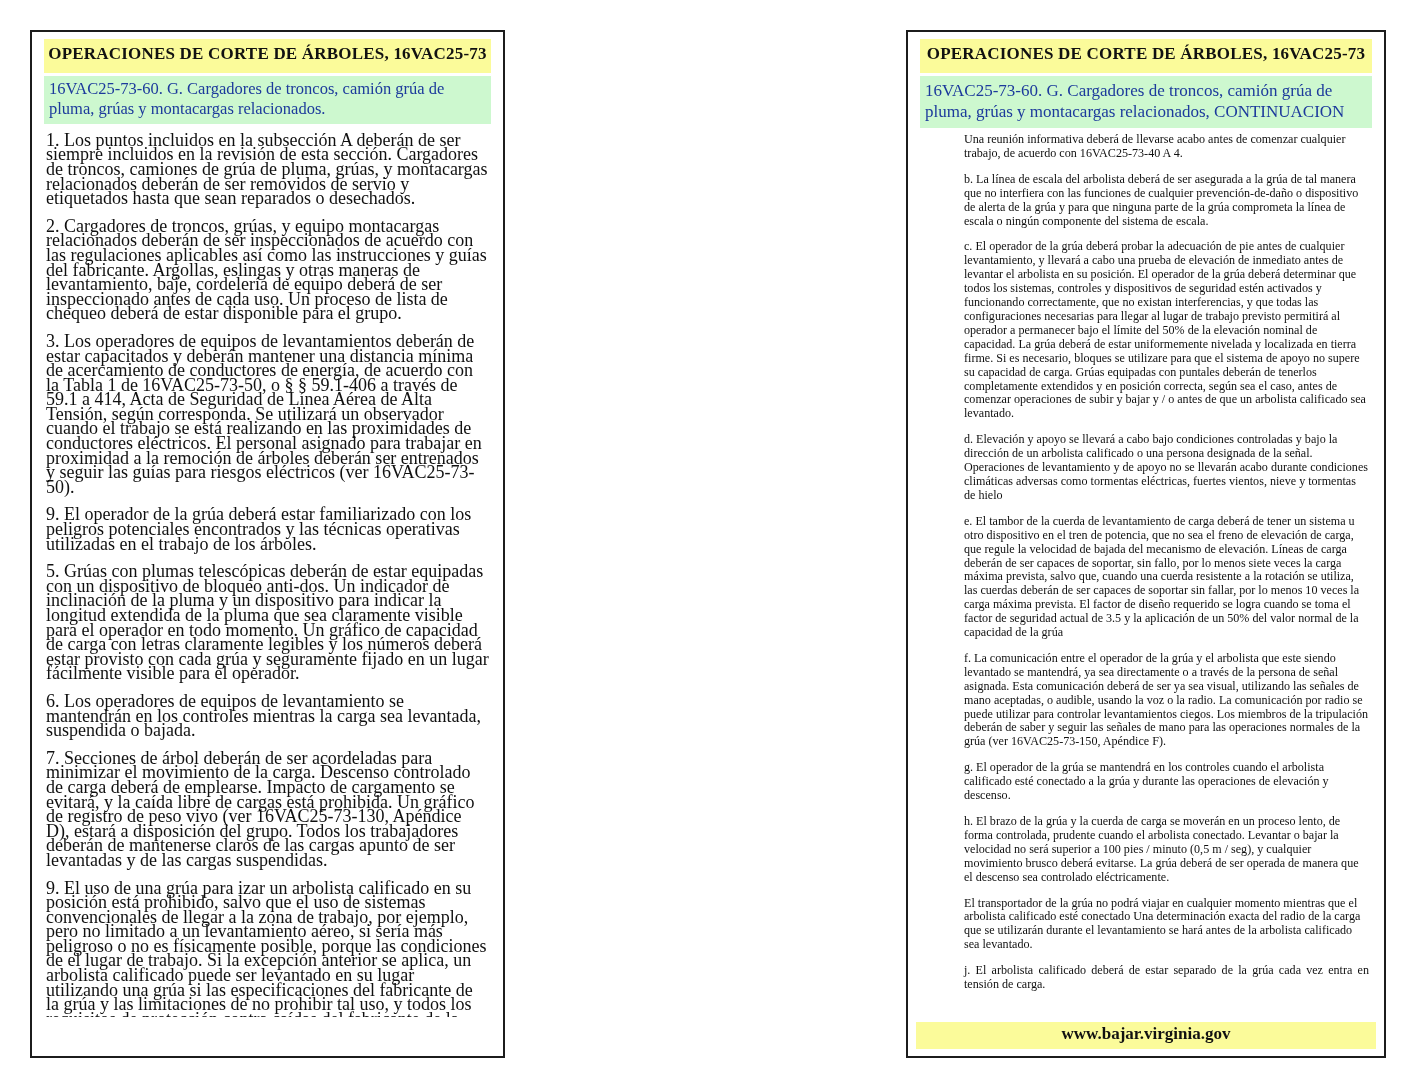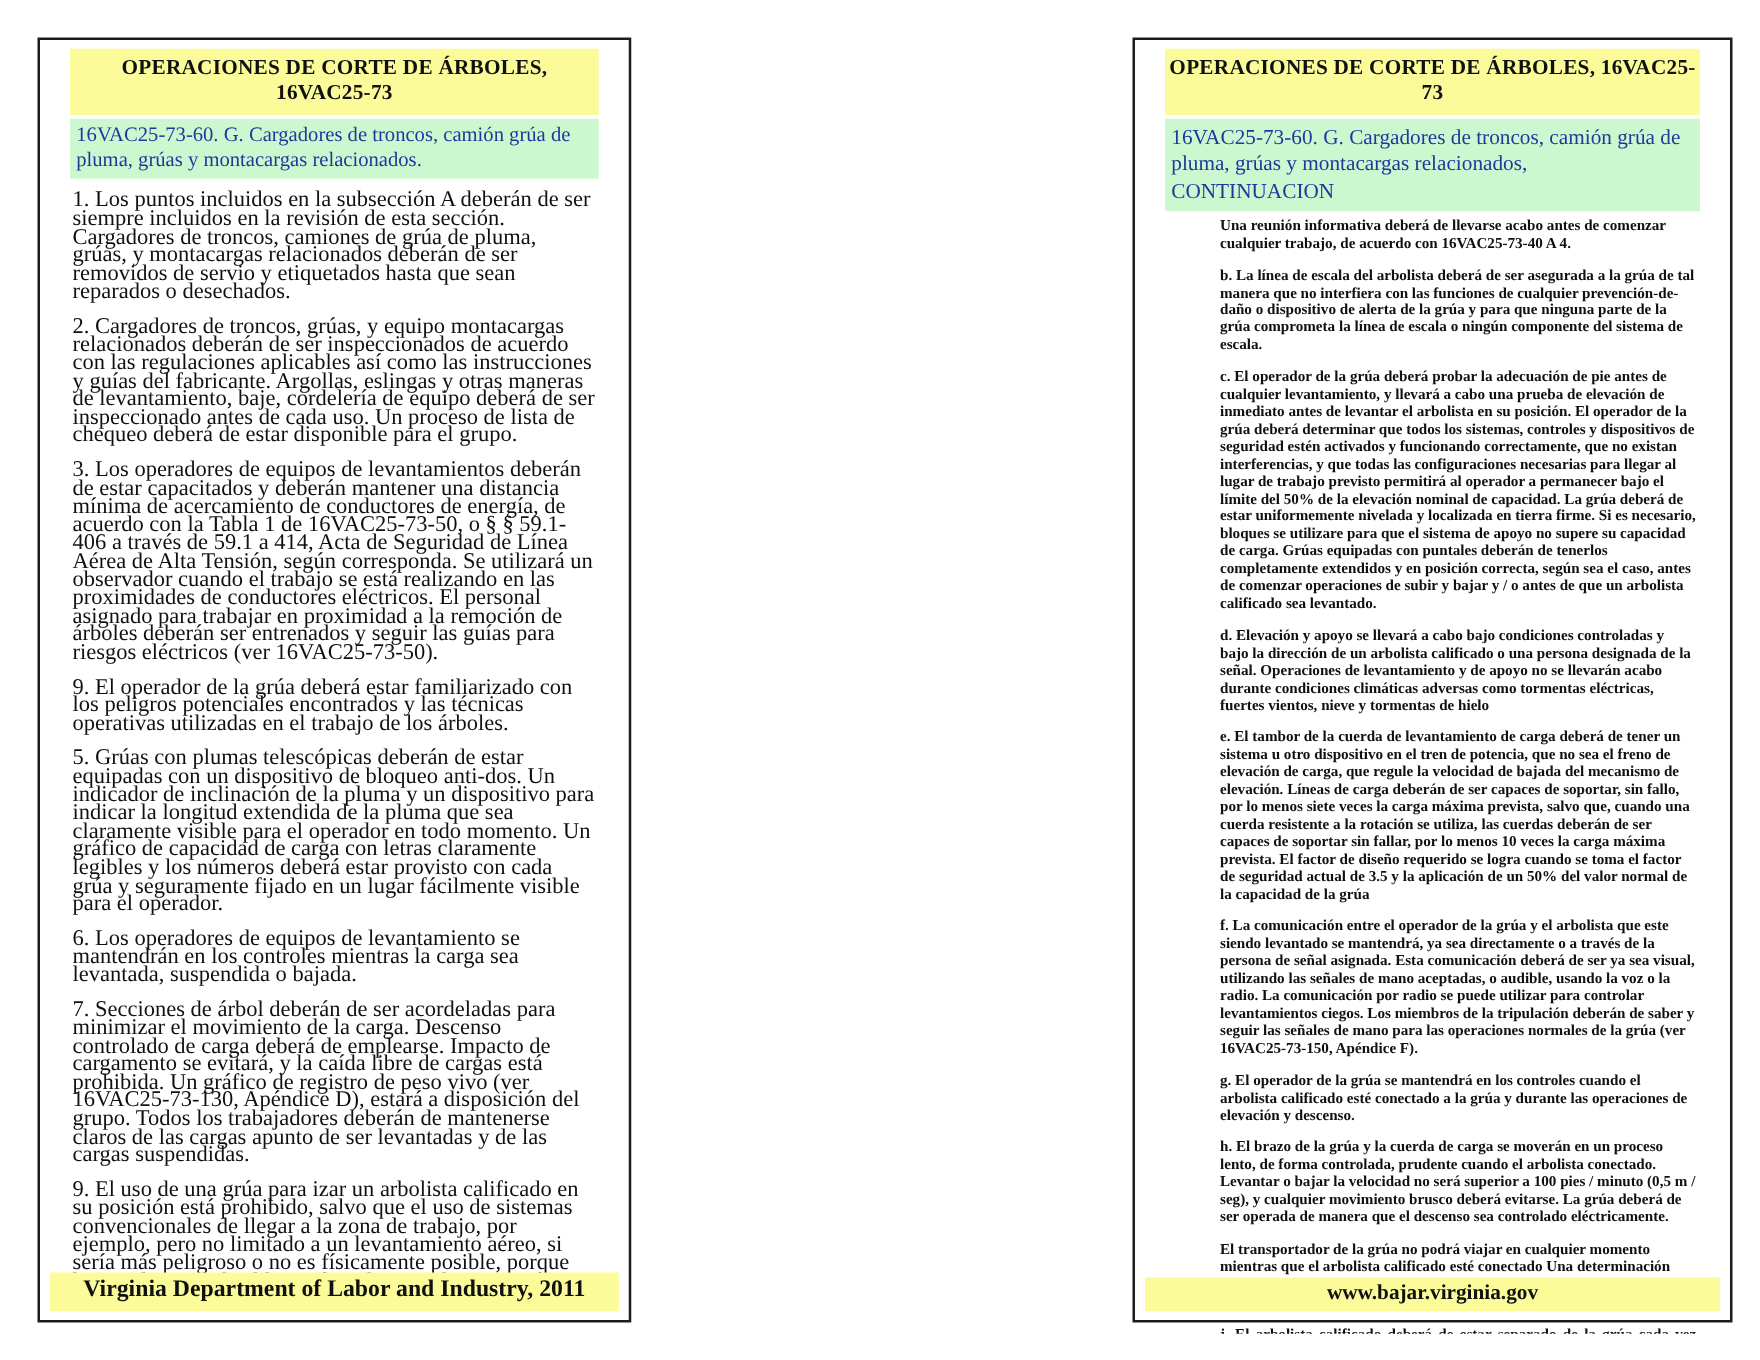--- a/index.html
+++ b/index.html
@@ -11,21 +11,21 @@
     position: relative;
     font-family: "Liberation Serif", serif;
     color: #101010;
   }
   .panel {
     position: absolute; top: 30px; height: 1028px;
     border: 2px solid #1c1c1c; background: #ffffff;
   }
   .panel-left  { left: 30px;  width: 475px; }
   .panel-right { left: 906px; width: 480px; }
-  .inner { padding: 7px 24px; height: 100%; position: relative; }
+  .inner { padding: 7px 12px; height: 100%; position: relative; }
 
   .banner {
     background: #FBFB9A;
     text-align: center;
     font-weight: bold;
   }
   .title-banner {
     font-size: 17px;
     line-height: 1.15;
     padding: 5px 2px 9px;
@@ -46,21 +46,20 @@
   .body-left {
     font-size: 18px; line-height: 14.6px;
     margin-top: 9px; padding: 0 2px;
     height: 884px;
   }
   .body-right {
     font-size: 12.1px; line-height: 13.9px;
     margin-top: 5px;
     padding-left: 44px; padding-right: 3px;
     height: 893px;
-    font-weight: bold;
   }
   .para { margin: 0 0 13px 0; }
   .body-right .para { margin-bottom: 12px; }
   
   .body-left .para:last-child { margin-left: 16px; }
   
   .body-right .para:last-child { text-align: justify; }
 
   .footer-banner {
     position: absolute; left: 8px; right: 8px; bottom: 7px;
@@ -97,23 +96,20 @@
 
         <p class="para">6. Los operadores de equipos de levantamiento se mantendrán en los controles mientras la carga sea levantada, suspendida o bajada.</p>
 
         <p class="para">7. Secciones de árbol deberán de ser acordeladas para minimizar el movimiento de la carga. Descenso controlado de carga deberá de emplearse. Impacto de cargamento se evitará, y la caída libre de cargas está prohibida. Un gráfico de registro de peso vivo (ver 16VAC25-73-130, Apéndice D), estará a disposición del grupo. Todos los trabajadores deberán de mantenerse claros de las cargas apunto de ser levantadas y de las cargas suspendidas.</p>
 
 
         <p class="para">9. El uso de una grúa para izar un arbolista calificado en su posición está prohibido, salvo que el uso de sistemas convencionales de llegar a la zona de trabajo, por ejemplo, pero no limitado a un levantamiento aéreo, si sería más peligroso o no es físicamente posible, porque las condiciones de el lugar de trabajo. Si la excepción anterior se aplica, un arbolista calificado puede ser levantado en su lugar utilizando una grúa si las especificaciones del fabricante de la grúa y las limitaciones de no prohibir tal uso, y todos los requisitos de protección contra caídas del fabricante de la grúa se cumplen, y el arbolista está amarrado con una línea de escalamiento, sentado y asegurado a un designado punto de anclaje en la línea de la pluma o una grúa. Los siguientes procedimientos deben seguirse cuando un arbolista sea levantado por una grúa:</p>
 
         <p class="para">a. El operador calificado de la grúa, la persona de señales, la persona responsable del trabajo a hacerse y el arbolista que será levantado se deberán de reunir antes de hacer el trabajo para revisar el procedimiento a seguir.</p>
       </div>
-    <div class="footer-banner footer-left">
-      <span>Virginia Department of Labor and Industry, 2011</span>
-    </div>
   </div>
 </div>
 
 <div class="panel panel-right">
   <div class="inner">
     <div class="banner title-banner">
       <span>OPERACIONES DE CORTE DE ÁRBOLES, 16VAC25-73</span>
     </div>
     <div class="sub-banner sub-right">
       <span>16VAC25-73-60. G.  Cargadores de troncos, camión grúa de pluma, grúas y montacargas relacionados, CONTINUACION</span>

